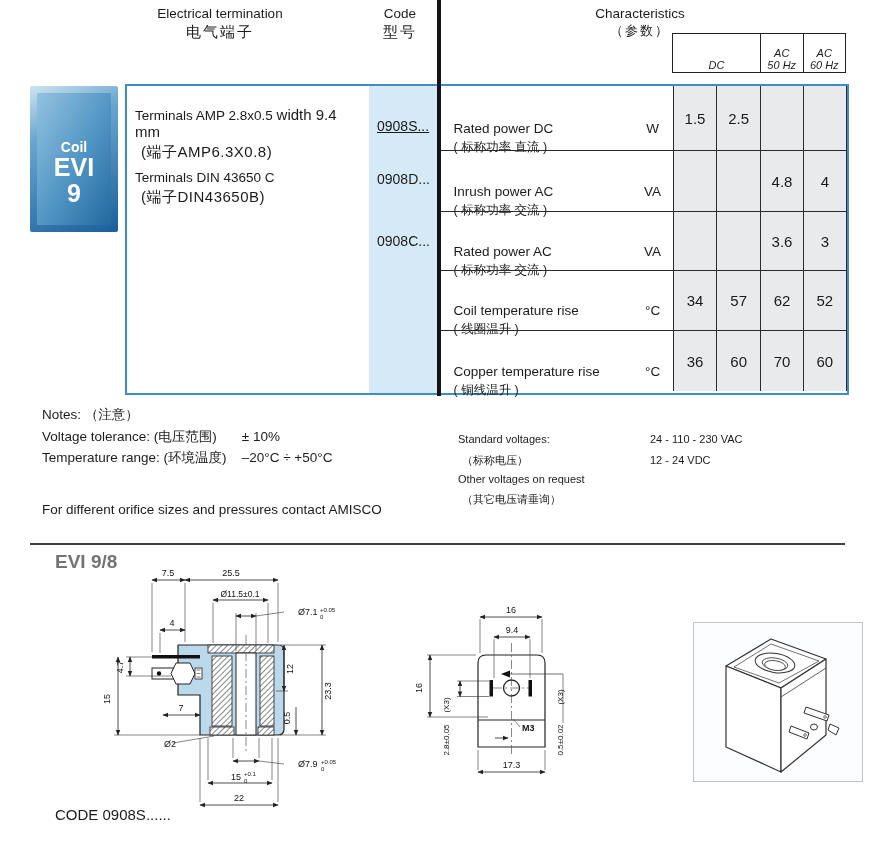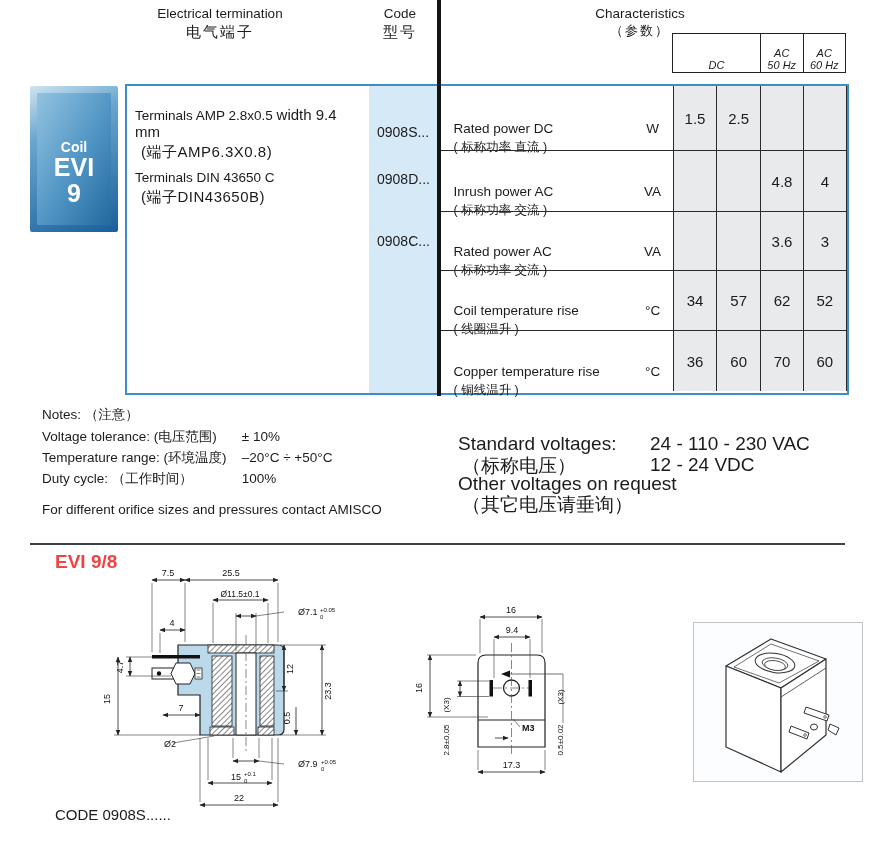--- a/index.html
+++ b/index.html
@@ -53,25 +53,25 @@
          background:linear-gradient(120deg,#93c3e1 0%,#4f94c3 55%,#24699f 100%);
          display:flex;flex-direction:column;justify-content:center;align-items:center;
          color:#fff;font-weight:bold;padding-top:28px;}
   .badge .b1{font-size:14px;line-height:1;}
   .badge .b2{font-size:25px;line-height:1.05;}
   .badge .b3{font-size:25px;line-height:1.05;}
 
   
   .note{position:absolute;left:42px;font-size:13.5px;}
   .note .lab{display:inline-block;width:196px;}
-  .rv{position:absolute;font-size:19px;}
+  .rv{position:absolute;font-size:11px;}
 
   
   .rule{position:absolute;left:30px;top:543px;width:815px;height:2px;background:#3c4146;}
-  .sec-title{position:absolute;left:55px;top:551px;font-size:19px;font-weight:bold;color:#ef4444;}
+  .sec-title{position:absolute;left:55px;top:551px;font-size:19px;font-weight:bold;color:#737373;}
   .code-cap{position:absolute;left:55px;top:806px;font-size:15px;}
   svg{font-family:"Liberation Sans","DejaVu Sans",sans-serif;}
   svg text{fill:#111;}
   .d3dbox{position:absolute;left:693px;top:622px;width:170px;height:160px;
           border:1px solid #c0c4c8;background:#fcfdfe;box-sizing:border-box;}
 </style>
 </head>
 <body>
 
 <div class="page">
@@ -124,21 +124,21 @@
       <div class="term-zh">(端子AMP6.3X0.8)</div>
     </div>
     <div class="term-row" style="top:82px;">
       <div class="term-en">
         <span>Terminals DIN 43650 C</span>
         <span class="term-small"></span>
       </div>
       <div class="term-zh">(端子DIN43650B)</div>
     </div>
 
-    <div class="code-val" style="top:38px;">0908S...</div>
+    <div class="code-val" style="top:32px;text-decoration:underline;">0908S...</div>
     <div class="code-val" style="top:85px;">0908D...</div>
     <div class="code-val" style="top:147px;">0908C...</div>
   </div>
 
   <div class="ctable">
 
     <div class="crow" style="height:64px;">
       <div class="clbl">
         <div class="l1">
             <span class="cen">Rated power DC</span>
@@ -213,24 +213,20 @@
     <span>Notes:</span>
     <span style="margin-left:0;">（注意）</span>
   </div>
   <div class="note" style="top:428px;">
     <span class="lab"><span>Voltage tolerance:</span> <span>(电压范围)</span></span>
     <span>± 10%</span>
   </div>
   <div class="note" style="top:449px;">
     <span class="lab"><span>Temperature range:</span> <span>(环境温度)</span></span>
     <span>–20°C ÷ +50°C</span>
-  </div>
-  <div class="note" style="top:470px;">
-    <span class="lab"><span>Duty cycle:</span> <span>（工作时间）</span></span>
-    <span>100%</span>
   </div>
   <div class="note" style="top:502px;">For different orifice sizes and pressures contact AMISCO</div>
 
   <div class="rv" style="left:458px;top:433px;">Standard voltages:</div>
   <div class="rv" style="left:462px;top:453px;">（标称电压）</div>
   <div class="rv" style="left:650px;top:433px;">24 - 110 - 230 VAC</div>
   <div class="rv" style="left:650px;top:454px;">12 - 24 VDC</div>
   <div class="rv" style="left:458px;top:473px;">Other voltages on request</div>
   <div class="rv" style="left:462px;top:492px;">（其它电压请垂询）</div>
 

